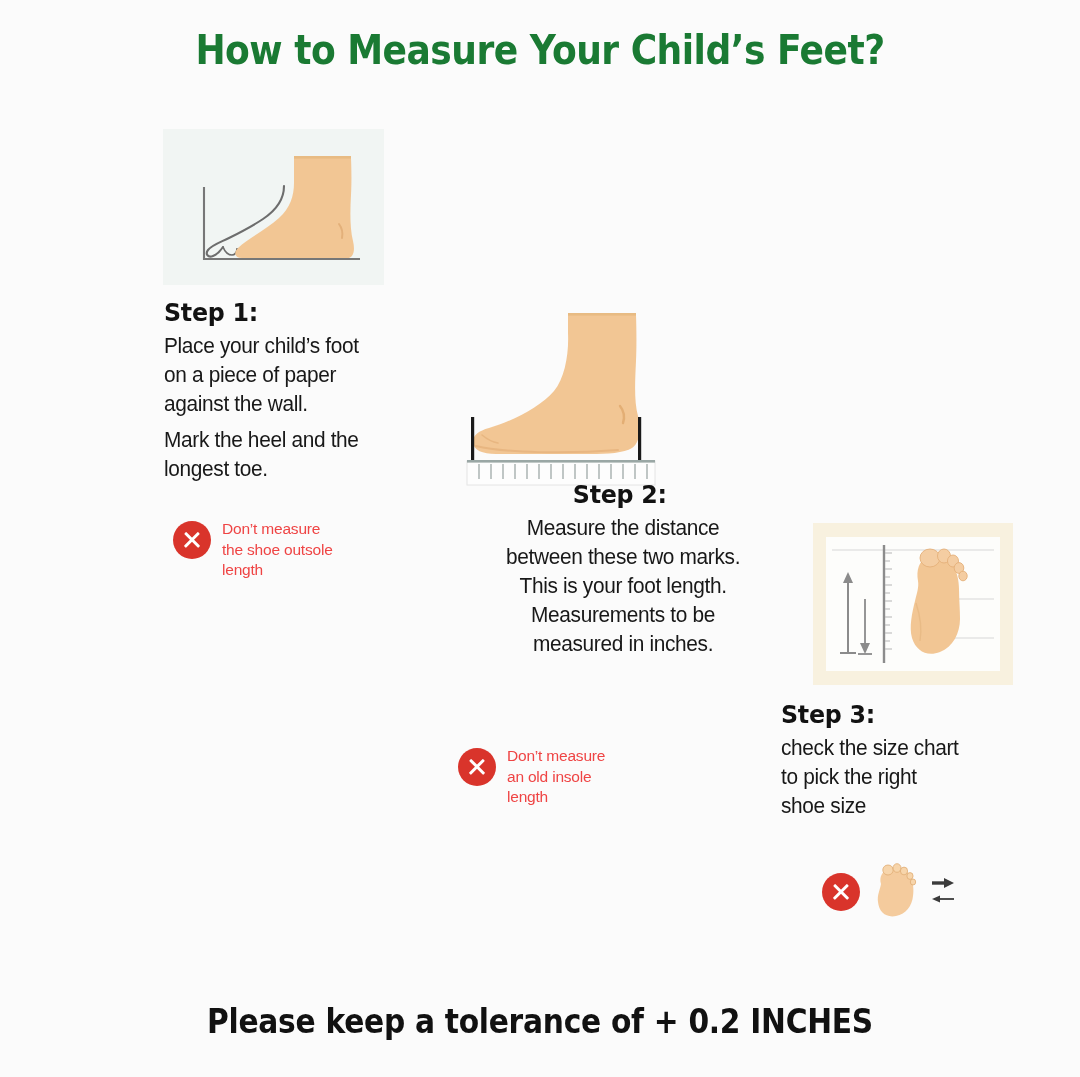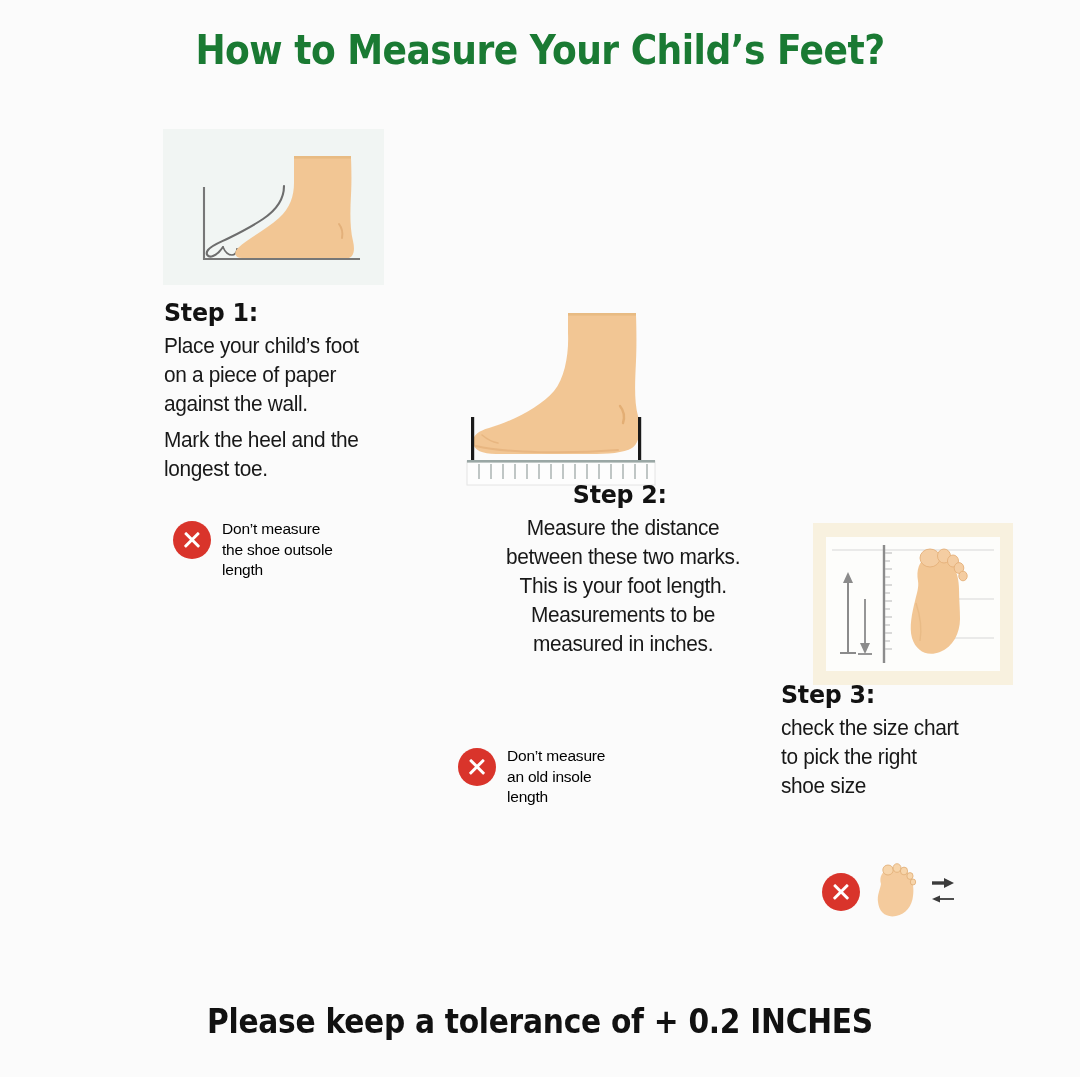--- a/index.html
+++ b/index.html
@@ -74,21 +74,21 @@
     letter-spacing: -0.35px;
     transform: scaleX(0.97);
     transform-origin: left top;
   }
   .step-body .para { margin: 0; }
   .step-body .para + .para { margin-top: 7px; }
 
   
   #step1 { left: 164px; top: 298px; width: 250px; }
   #step2 { left: 463px; top: 480px; width: 330px; text-align: center; }
-  #step3 { left: 781px; top: 680px; width: 250px; }
+  #step3 { left: 781px; top: 700px; width: 250px; }
 
   
   .warn {
     position: absolute;
     display: flex;
     align-items: flex-start;
     gap: 11px;
   }
   .warn-circle {
     flex: 0 0 auto;
@@ -110,21 +110,21 @@
     background: #ffffff;
     border-radius: 1px;
   }
   .warn-circle::before { transform: translate(-50%,-50%) rotate(45deg); }
   .warn-circle::after  { transform: translate(-50%,-50%) rotate(-45deg); }
 
   .warn-text {
     font-family: "Liberation Sans", sans-serif;
     font-size: 15.5px;
     line-height: 20.5px;
-    color: #000000;
+    color: #ef4444;
     letter-spacing: -0.2px;
     white-space: pre-line;
   }
 
   #warn1 { left: 173px; top: 519px; }
   #warn2 { left: 458px; top: 746px; }
   #warn3 { left: 822px; top: 862px; align-items: center; gap: 12px; }
 
   .warn3-foot { width: 46px; height: 58px; display:block; }
   .warn3-arrows { width: 26px; height: 42px; display:block; }

